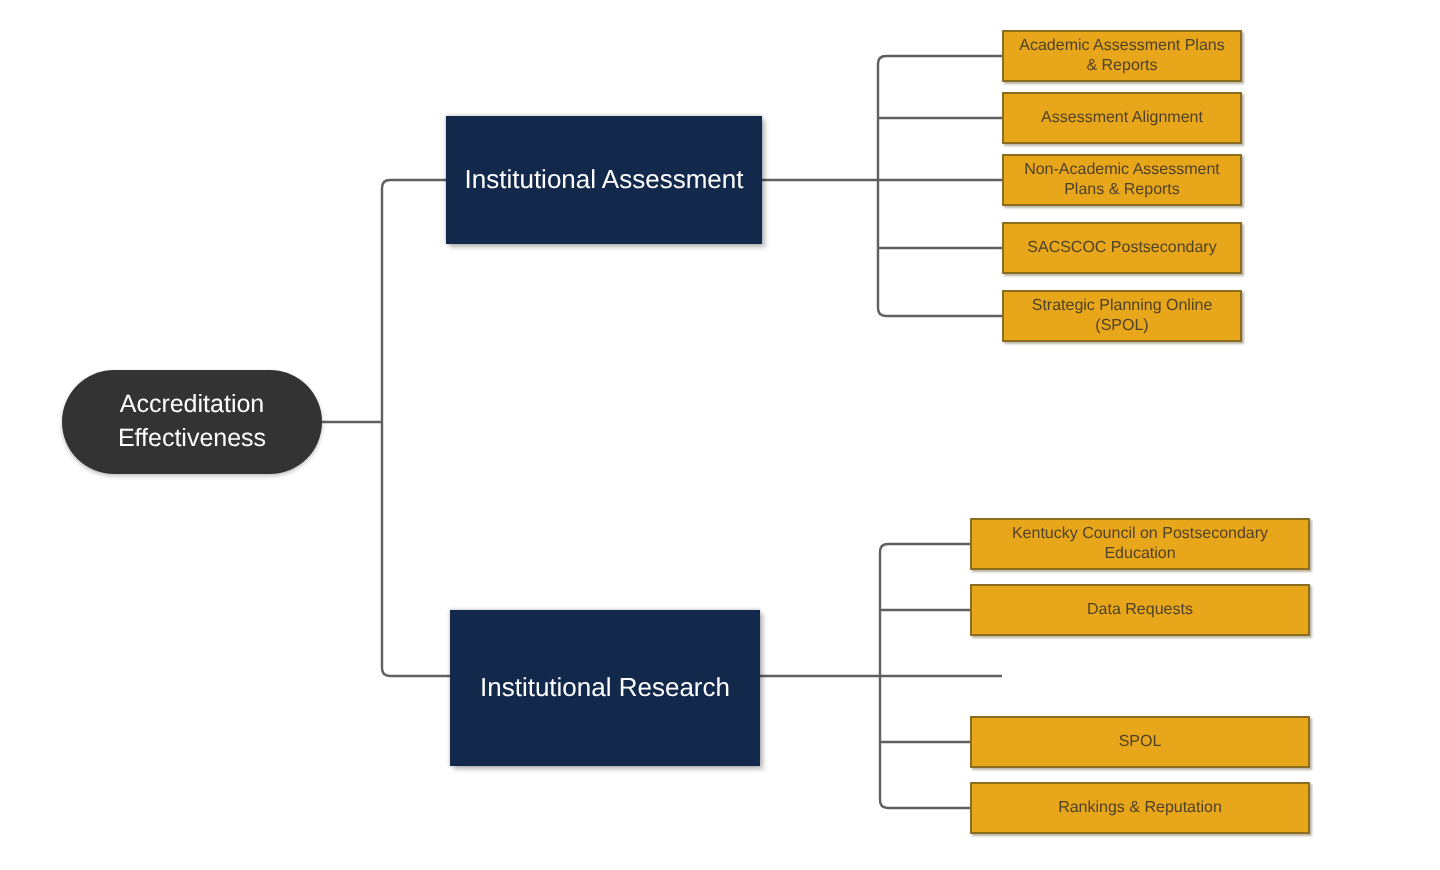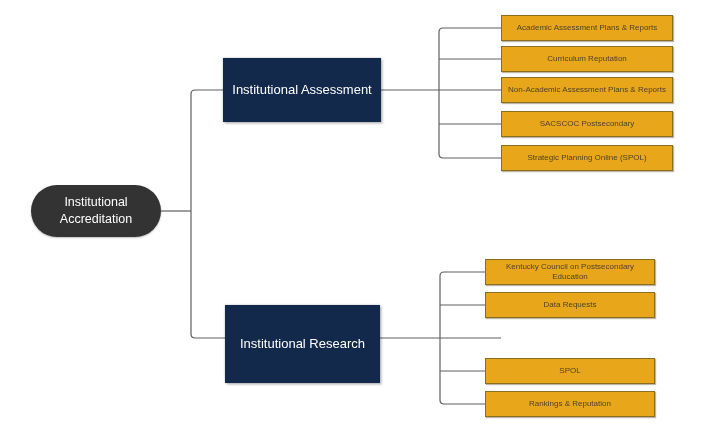--- a/index.html
+++ b/index.html
@@ -60,21 +60,21 @@
   .leaf-node {
     background: var(--leaf-bg, #e8a71b);
     color: var(--leaf-text, #4f4228);
     border: 1px solid var(--leaf-border, #8a6d1f);
     font-size: 8px;
     line-height: 1.25;
     padding: 1px 6px;
     height: 26px;
     box-shadow: 1px 1px 1px rgba(60,45,5,0.35);
   }
-  .leaf-top    { left: 501px; width: 172px; }
+  .leaf-top    { left: 501px; width: 120px; }
   .leaf-bottom { left: 485px; width: 170px; }
 </style>
 </head>
 <body>
 
 <div id="canvas">
 
   <svg id="connectors" viewBox="0 0 720 435" xmlns="http://www.w3.org/2000/svg">
     <path d="M161 211 H191"></path>
     <path d="M223 90 H195 Q191 90 191 94 V334 Q191 338 195 338 H225"></path>
@@ -82,36 +82,36 @@
     <path d="M501 28 H443 Q439 28 439 32 V154 Q439 158 443 158 H501"></path>
     <path d="M439 59 H501"></path>
     <path d="M439 124 H501"></path>
     <path d="M380 338 H501"></path>
     <path d="M501 272 H444 Q440 272 440 276 V400 Q440 404 444 404 H501"></path>
     <path d="M440 305 H501"></path>
     <path d="M440 371 H501"></path>
   </svg>
 
   <div class="node root-node">
-    <span>Institutional Accreditation</span>
+    <span>Accreditation Effectiveness</span>
   </div>
 
   <div class="node branch-node" id="branch-assessment">
     <span>Institutional Assessment</span>
   </div>
 
   <div class="node branch-node" id="branch-research">
     <span>Institutional Research</span>
   </div>
 
   <div class="node leaf-node leaf-top" style="top:15px">
     <span>Academic Assessment Plans &amp; Reports</span>
   </div>
   <div class="node leaf-node leaf-top" style="top:46px">
-    <span>Curriculum Reputation</span>
+    <span>Assessment Alignment</span>
   </div>
   <div class="node leaf-node leaf-top" style="top:77px">
     <span>Non-Academic Assessment Plans &amp; Reports</span>
   </div>
   <div class="node leaf-node leaf-top" style="top:111px">
     <span>SACSCOC Postsecondary</span>
   </div>
   <div class="node leaf-node leaf-top" style="top:145px">
     <span>Strategic Planning Online (SPOL)</span>
   </div>

